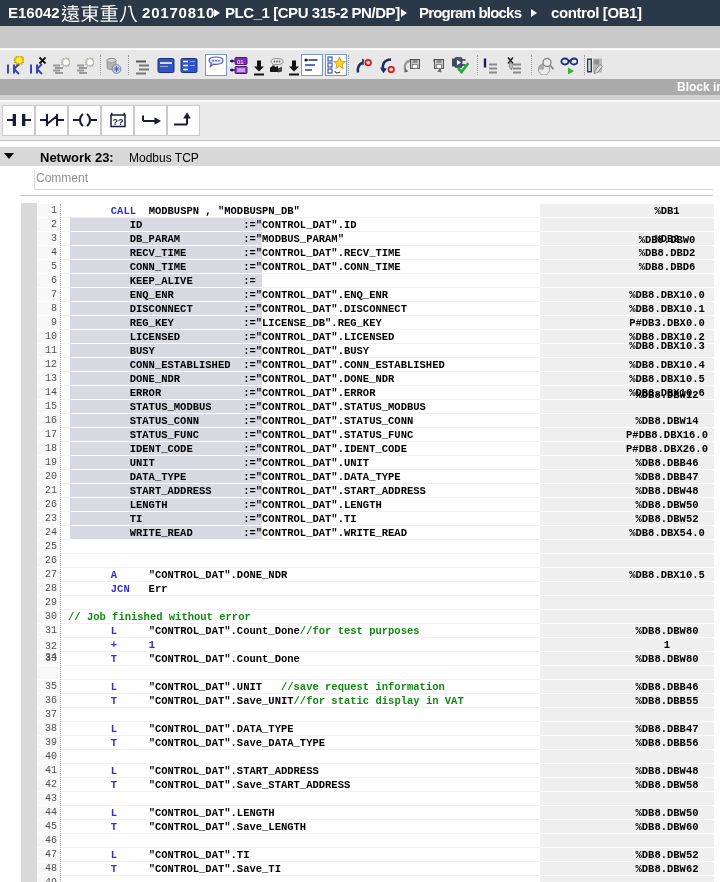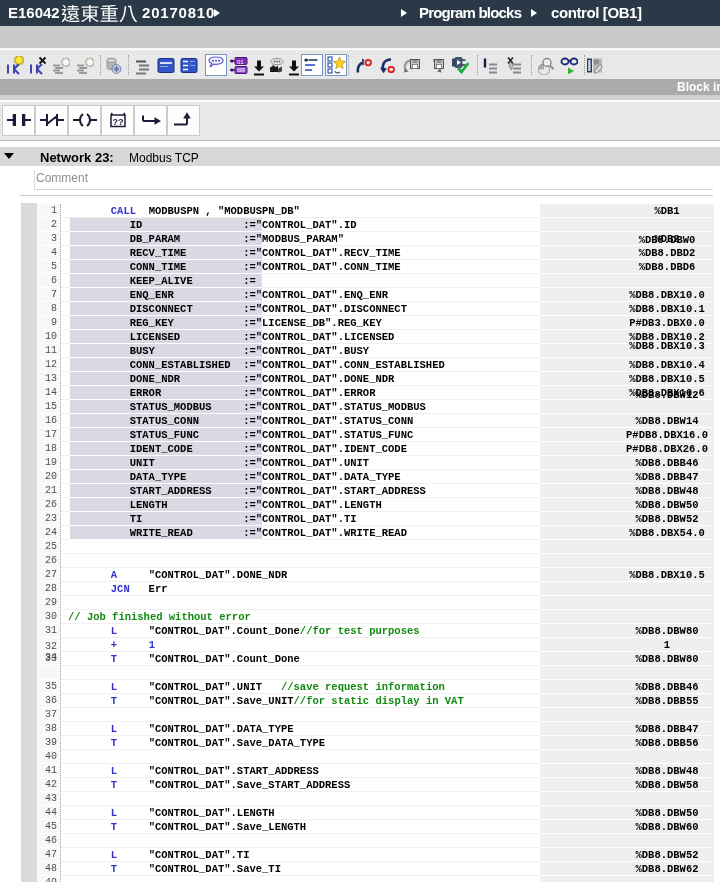--- a/index.html
+++ b/index.html
@@ -51,20 +51,21 @@
 <div id="topbar">
   <span style="left:8px">E16042</span>
   <svg class="cjk" width="77" height="17.3" viewBox="0 0 4000 900" preserveAspectRatio="none" fill="#fff">
       <path transform="translate(0,820) scale(1,-1)" d="M455 468V372H773V468ZM385 523H846V317H385ZM299 637H940V579H299ZM355 765H882V708H355ZM578 839H650V599H578ZM573 344 636 322Q599 279 546 241Q494 202 435 171Q376 141 319 118Q315 125 307 136Q299 146 291 157Q282 167 276 174Q332 192 388 218Q443 244 492 276Q541 308 573 344ZM868 332 925 296Q888 267 845 241Q803 215 766 196L722 226Q745 240 772 259Q799 277 825 296Q850 316 868 332ZM609 240 656 282Q704 257 758 224Q811 191 859 158Q906 124 937 96L887 49Q858 77 812 111Q765 145 712 179Q659 214 609 240ZM462 24 458 76 487 101 695 162Q696 151 698 136Q700 120 702 111Q628 88 583 72Q538 57 514 48Q490 40 479 35Q468 29 462 24ZM462 24Q460 36 453 53Q446 69 439 80Q451 83 462 93Q473 102 473 128V243H536V73Q536 73 525 68Q514 64 499 57Q484 50 473 41Q462 32 462 24ZM83 807 140 840Q174 803 208 759Q242 716 260 684L201 645Q189 667 169 695Q149 723 127 753Q104 782 83 807ZM46 609H232V546H46ZM216 151Q247 85 301 53Q355 21 433 12Q511 2 612 1Q665 1 729 3Q792 5 855 7Q918 10 970 15Q964 7 959 -6Q955 -18 951 -32Q947 -46 945 -56Q898 -58 842 -60Q785 -63 726 -63Q667 -64 611 -64Q522 -64 452 -57Q382 -50 328 -30Q274 -10 234 28Q194 66 166 128ZM214 360H235L248 361L282 348Q260 191 208 84Q156 -22 81 -80Q76 -73 67 -63Q58 -54 48 -44Q38 -35 31 -30Q101 22 148 117Q196 212 214 347ZM61 284V342L97 360H236V299H118Q101 299 84 294Q67 290 61 284ZM61 284Q59 293 54 306Q49 319 43 331Q38 344 33 351Q45 355 56 361Q67 367 78 381Q88 392 106 420Q124 448 144 483Q165 518 183 550Q202 582 212 602V605L233 614L283 593Q268 569 247 534Q226 499 204 461Q181 423 158 389Q135 355 117 332Q117 332 109 327Q100 323 89 316Q78 308 70 300Q61 292 61 284Z"></path>
       <path transform="translate(1000,820) scale(1,-1)" d="M66 745H940V674H66ZM459 839H536V-80H459ZM435 267 498 239Q463 192 416 147Q369 102 316 62Q262 23 205 -9Q148 -41 93 -64Q87 -55 78 -43Q69 -31 59 -20Q50 -8 41 -1Q95 18 152 46Q208 75 261 110Q314 146 359 186Q404 226 435 267ZM561 266Q594 224 640 185Q685 145 739 109Q793 74 850 45Q907 17 962 -1Q954 -9 944 -20Q934 -32 925 -44Q916 -56 909 -66Q854 -44 796 -11Q739 21 684 61Q630 101 583 146Q536 191 500 238ZM226 379V282H782V379ZM226 530V435H782V530ZM153 590H859V222H153Z"></path>
       <path transform="translate(2000,820) scale(1,-1)" d="M52 13H949V-48H52ZM58 663H944V601H58ZM127 160H886V100H127ZM459 764H534V-16H459ZM807 834 847 776Q780 764 696 755Q611 745 518 739Q425 732 331 728Q237 723 149 722Q149 735 143 752Q138 770 133 781Q220 784 314 788Q407 793 498 799Q588 806 668 815Q747 824 807 834ZM232 360V284H772V360ZM232 486V411H772V486ZM159 540H848V229H159Z"></path>
       <path transform="translate(3000,820) scale(1,-1)" d="M483 779H620V703H483ZM307 760 389 754Q381 663 369 569Q358 475 337 383Q317 291 286 206Q255 120 210 47Q164 -27 99 -84Q92 -76 82 -67Q71 -57 59 -47Q48 -37 38 -32Q101 22 144 91Q188 161 217 242Q246 323 264 410Q281 497 291 586Q301 675 307 760ZM556 779H645Q660 648 685 526Q709 404 747 298Q785 193 838 108Q890 23 962 -34Q951 -39 938 -48Q924 -57 911 -67Q898 -77 888 -86Q817 -24 765 63Q712 150 675 257Q638 363 614 485Q589 606 574 736H556Z"></path>
     </svg>
   <span style="left:142px;letter-spacing:0.8px">20170810</span>
   <div class="ba" style="left:214px"></div>
+  <span style="left:225px;letter-spacing:-0.45px">PLC_1 [CPU 315-2 PN/DP]</span>
   <div class="ba" style="left:401px"></div>
   <span style="left:419px;letter-spacing:-0.8px">Program blocks</span>
   <div class="ba" style="left:531px"></div>
   <span style="left:551px;letter-spacing:-0.4px">control [OB1]</span>
 </div>
 <div id="band"></div>
 <div id="toolbar"></div>
 <svg class="ic" style="left:6px;top:56px" width="18" height="19" viewBox="0 0 18 18">
     <g fill="none" stroke="#3a45b0" stroke-width="2">
       <path d="M2 8v9M8 8v9M8 12.5l5-5M8 12.5l5 5"></path>

